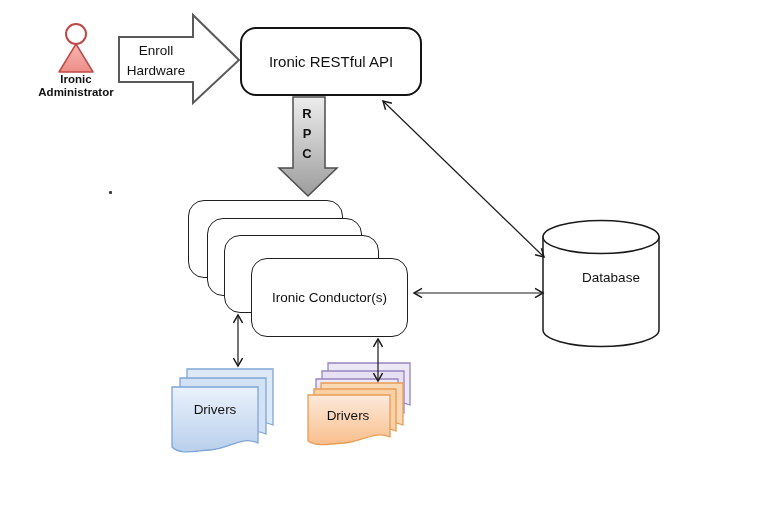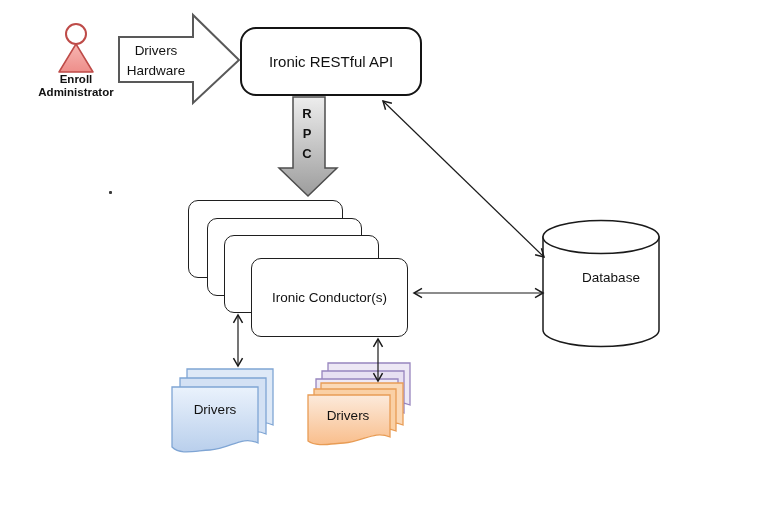--- a/index.html
+++ b/index.html
@@ -3,21 +3,21 @@
 <meta charset="utf-8">
 <style>
   html,body{margin:0;padding:0;background:#fff;}
   #stage{
     position:relative;width:757px;height:516px;background:#ffffff;
     font-family:"Liberation Sans",sans-serif;color:#111;overflow:hidden;
   }
   #shapes{position:absolute;left:0;top:0;}
   .lbl{position:absolute;text-align:center;color:#111;}
   .node{
-    position:absolute;background:#fff;border:1.5px solid #1f1f1f;border-radius:10px;
+    position:absolute;background:#fff;border:1.5px solid #1f1f1f;border-radius:16px;
     box-sizing:border-box;
   }
   .node.front{display:flex;align-items:center;justify-content:center;font-size:13.5px;}
   #api-box{position:absolute;left:240px;top:27px;width:182px;height:69px;
     background:#fff;border:2px solid #141414;border-radius:16px;box-sizing:border-box;
     display:flex;align-items:center;justify-content:center;font-size:15px;}
   #enroll-label{left:119px;top:39px;width:74px;height:44px;display:flex;
     align-items:center;justify-content:center;font-size:13.5px;line-height:20px;}
   #rpc-label{left:301px;top:104px;width:12px;font-size:13px;font-weight:700;
     line-height:20px;word-break:break-all;text-align:center;}
@@ -102,21 +102,21 @@
   <div class="node" style="left:207px;top:218px;width:155px;height:78px;"></div>
   <div class="node" style="left:224px;top:235px;width:155px;height:78px;"></div>
   <div class="node front" style="left:251px;top:258px;width:157px;height:79px;">
     <span>Ironic Conductor(s)</span>
   </div>
 
   <div id="api-box">
     <span>Ironic RESTful API</span>
   </div>
 
-  <div class="lbl" id="admin-label">Enroll Administrator</div>
-  <div class="lbl" id="enroll-label">Drivers Hardware</div>
+  <div class="lbl" id="admin-label">Ironic Administrator</div>
+  <div class="lbl" id="enroll-label">Enroll Hardware</div>
   <div class="lbl" id="rpc-label">RPC</div>
   <div class="lbl" id="database-label">Database</div>
   <div class="lbl" id="drivers-blue-label">Drivers</div>
   <div class="lbl" id="drivers-orange-label">Drivers</div>
 
   <div id="stray-dot"></div>
 </div>
 
 </body></html>

